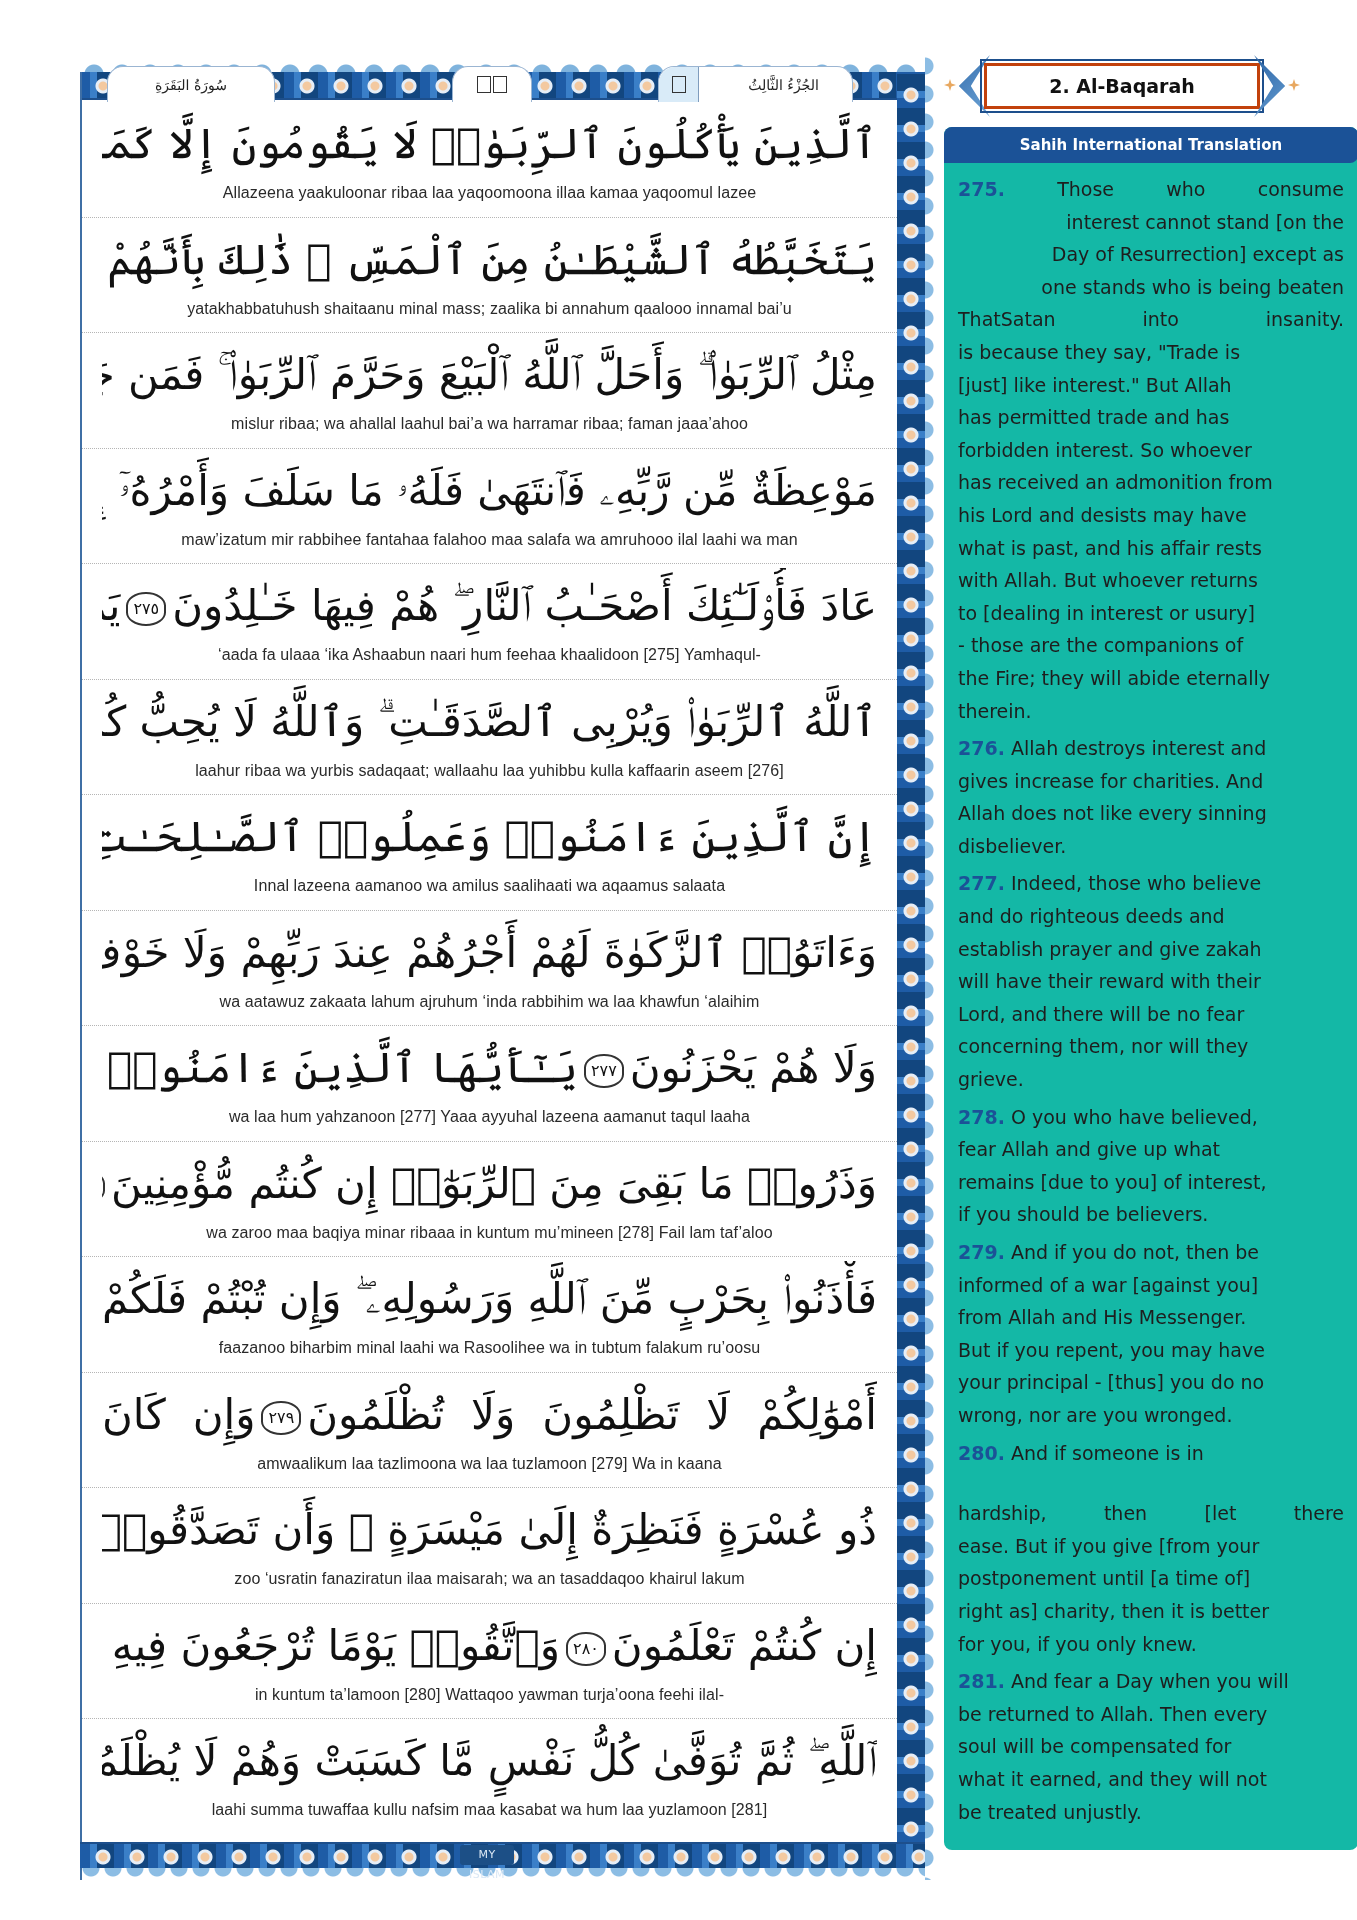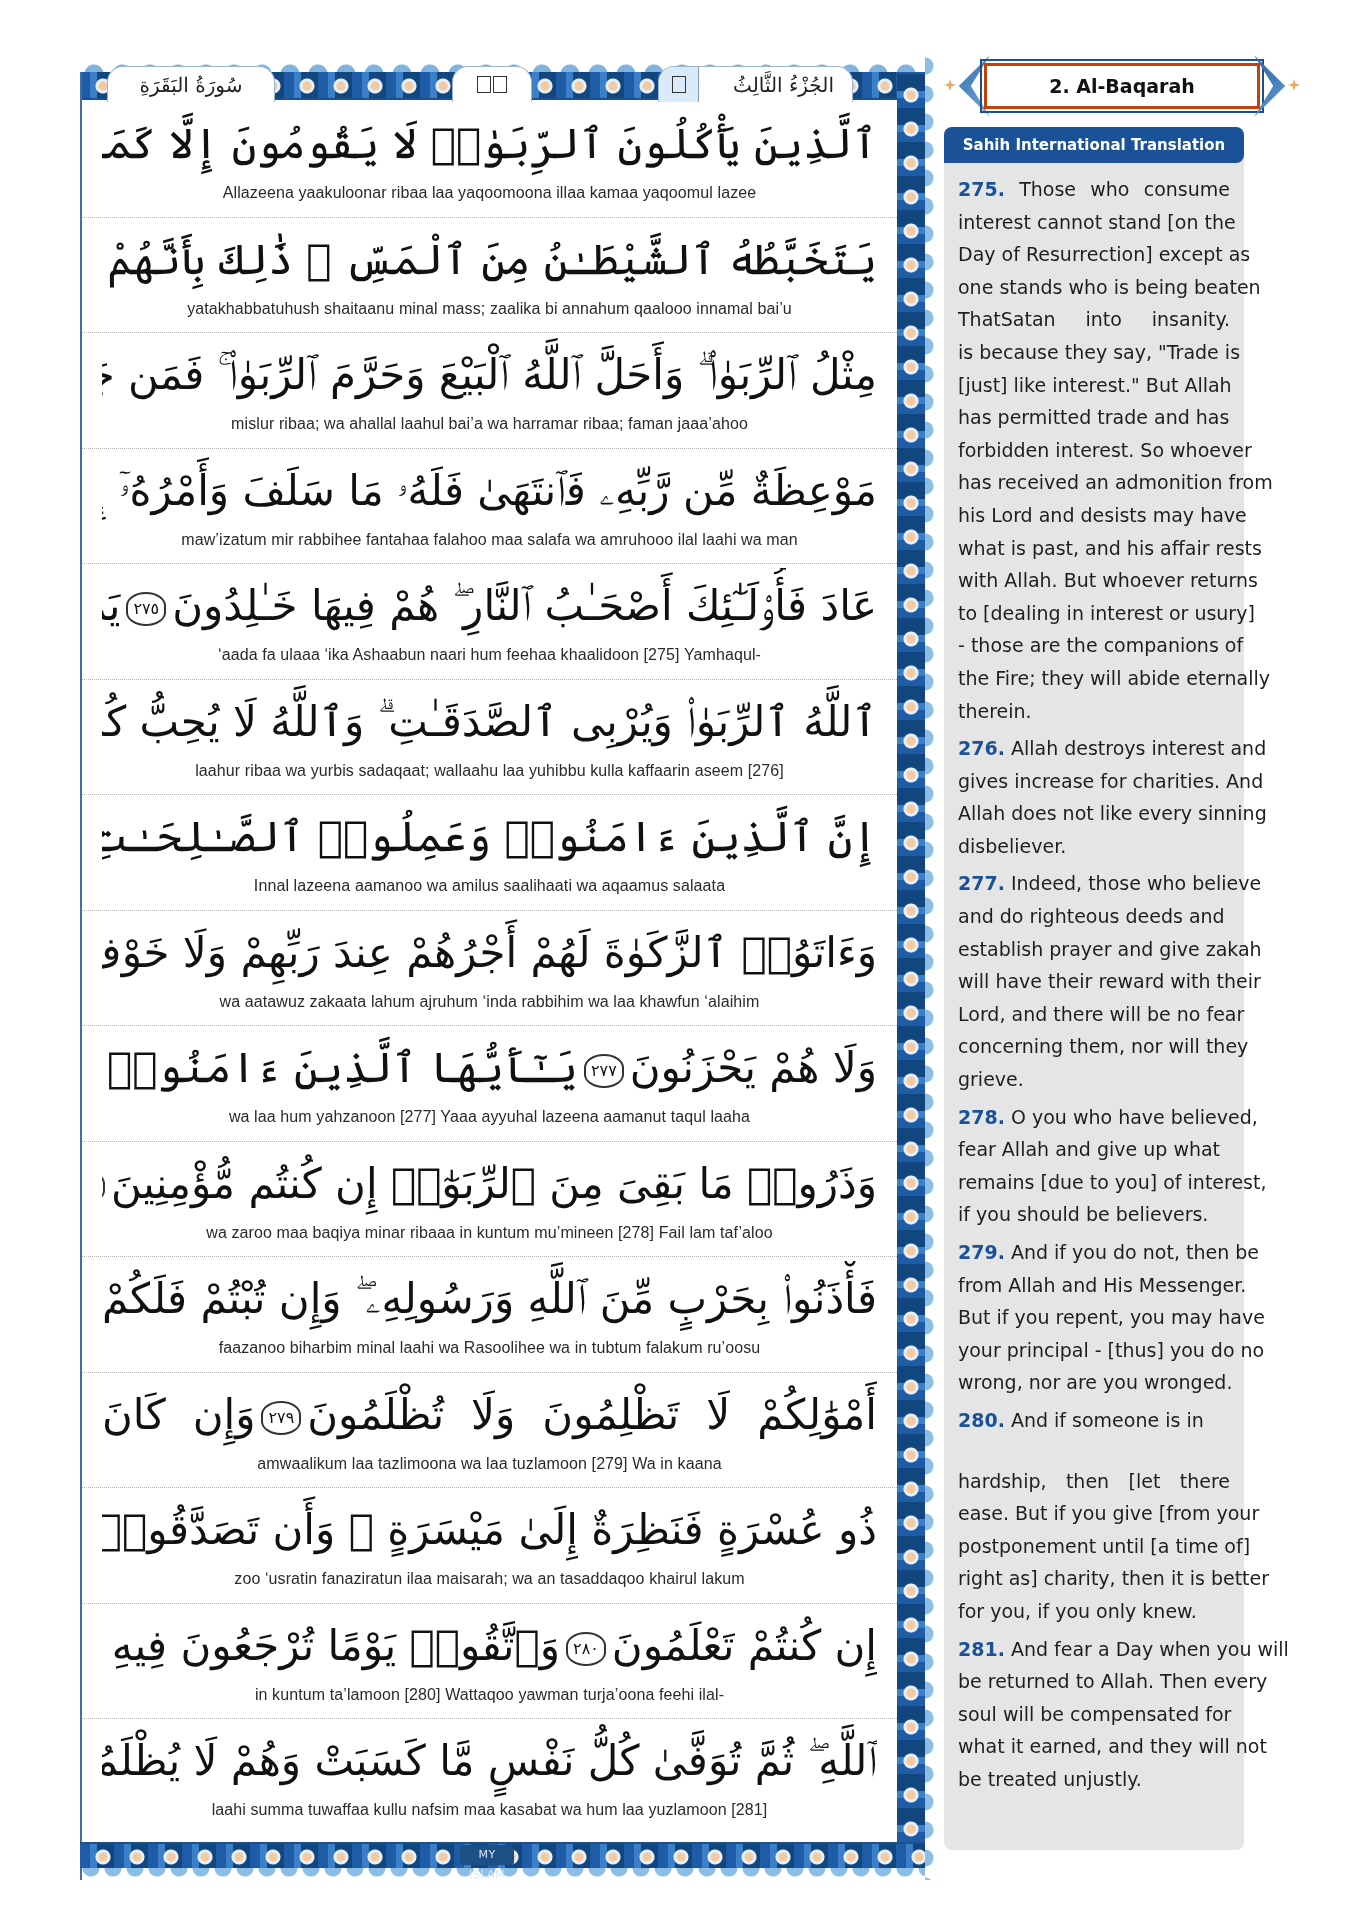--- a/index.html
+++ b/index.html
@@ -48,21 +48,21 @@
   .footer-badge {
     position: absolute; left: 380px; top: 1793px; width: 54px; height: 20px;
     background: #1c4f86; color: #dbe8f5; font-size: 11px; text-align: center; line-height: 20px;
     border-radius: 3px; letter-spacing: 0.5px;
   }
 
   .tab {
     position: absolute; top: 14px; height: 36px; background: #ffffff;
     border: 1px solid #9bb5d2; border-bottom: none; border-radius: 16px 16px 0 0;
     display: flex; align-items: center; justify-content: center;
-    font-family: "DejaVu Serif", serif; font-size: 20px; color: #222;
+    font-family: "DejaVu Serif", serif; font-size: 14px; color: #222;
   }
   .tab-surah { left: 27px; width: 168px; }
   .tab-page { left: 372px; width: 80px; }
   .tab-juz { left: 578px; width: 195px; padding: 0; justify-content: flex-start; gap: 16px; }
   .tab-juz .juz-box {
     width: 40px; height: 100%; background: #d9ebf8; border-right: 1px solid #7f9cbd;
     display: flex; align-items: center; justify-content: center; border-radius: 16px 0 0 0;
   }
   .tab-juz .juz-label { flex: 1; text-align: center; }
   .glyph-box { display: inline-block; width: 14px; height: 17px; border: 1.5px solid #333; margin: 0 1px; }
@@ -109,22 +109,22 @@
   .banner-cap.left { left: 0; clip-path: polygon(100% 0, 35% 50%, 100% 100%, 60% 50%); }
   .banner-cap.right { right: 0; clip-path: polygon(0 0, 65% 50%, 0 100%, 40% 50%); }
   .banner-star {
     position: absolute; top: 24px; width: 12px; height: 12px; background: #e8a860;
     clip-path: polygon(50% 0,62% 38%,100% 50%,62% 62%,50% 100%,38% 62%,0 50%,38% 38%);
   }
   .banner-star.left { left: 2px; }
   .banner-star.right { right: 2px; }
 
   .trans-panel {
-    position: absolute; left: 944px; top: 127px; width: 300px; height: 1723px;
-    background: #e5e5e5; border-radius: 8px;
+    position: absolute; left: 944px; top: 127px; width: 414px; height: 1723px;
+    background: #14b8a6; border-radius: 8px;
   }
   .trans-header {
     height: 36px; background: #1b5297; border-radius: 8px 8px 8px 8px;
     border-bottom-left-radius: 0; border-bottom-right-radius: 8px;
     color: #ffffff; font-weight: bold; font-size: 15px; text-align: center; line-height: 36px;
     font-family: "DejaVu Sans", sans-serif;
   }
   .trans-body {
     padding: 10px 14px 0 14px; font-family: "DejaVu Sans", sans-serif;
     font-size: 19px; line-height: 32.6px; color: #1e1e1e;
@@ -274,20 +274,21 @@
         <span class="line"><span>grieve.</span></span>
       </div>
       <div class="trans-verse">
         <span class="line"><span class="vnum">278.</span> <span>O you who have believed,</span></span>
         <span class="line"><span>fear Allah and give up what</span></span>
         <span class="line"><span>remains [due to you] of interest,</span></span>
         <span class="line"><span>if you should be believers.</span></span>
       </div>
       <div class="trans-verse">
         <span class="line"><span class="vnum">279.</span> <span>And if you do not, then be</span></span>
+        <span class="line"><span>informed of a war [against you]</span></span>
         <span class="line"><span>from Allah and His Messenger.</span></span>
         <span class="line"><span>But if you repent, you may have</span></span>
         <span class="line"><span>your principal - [thus] you do no</span></span>
         <span class="line"><span>wrong, nor are you wronged.</span></span>
       </div>
       <div class="trans-verse">
         <span class="line"><span class="vnum">280.</span> <span>And if someone is in</span></span>
         <span class="gap"></span>
         <span class="line-j"><span>hardship, then [let there</span></span>
         <span class="line"><span>ease. But if you give [from your</span></span>

